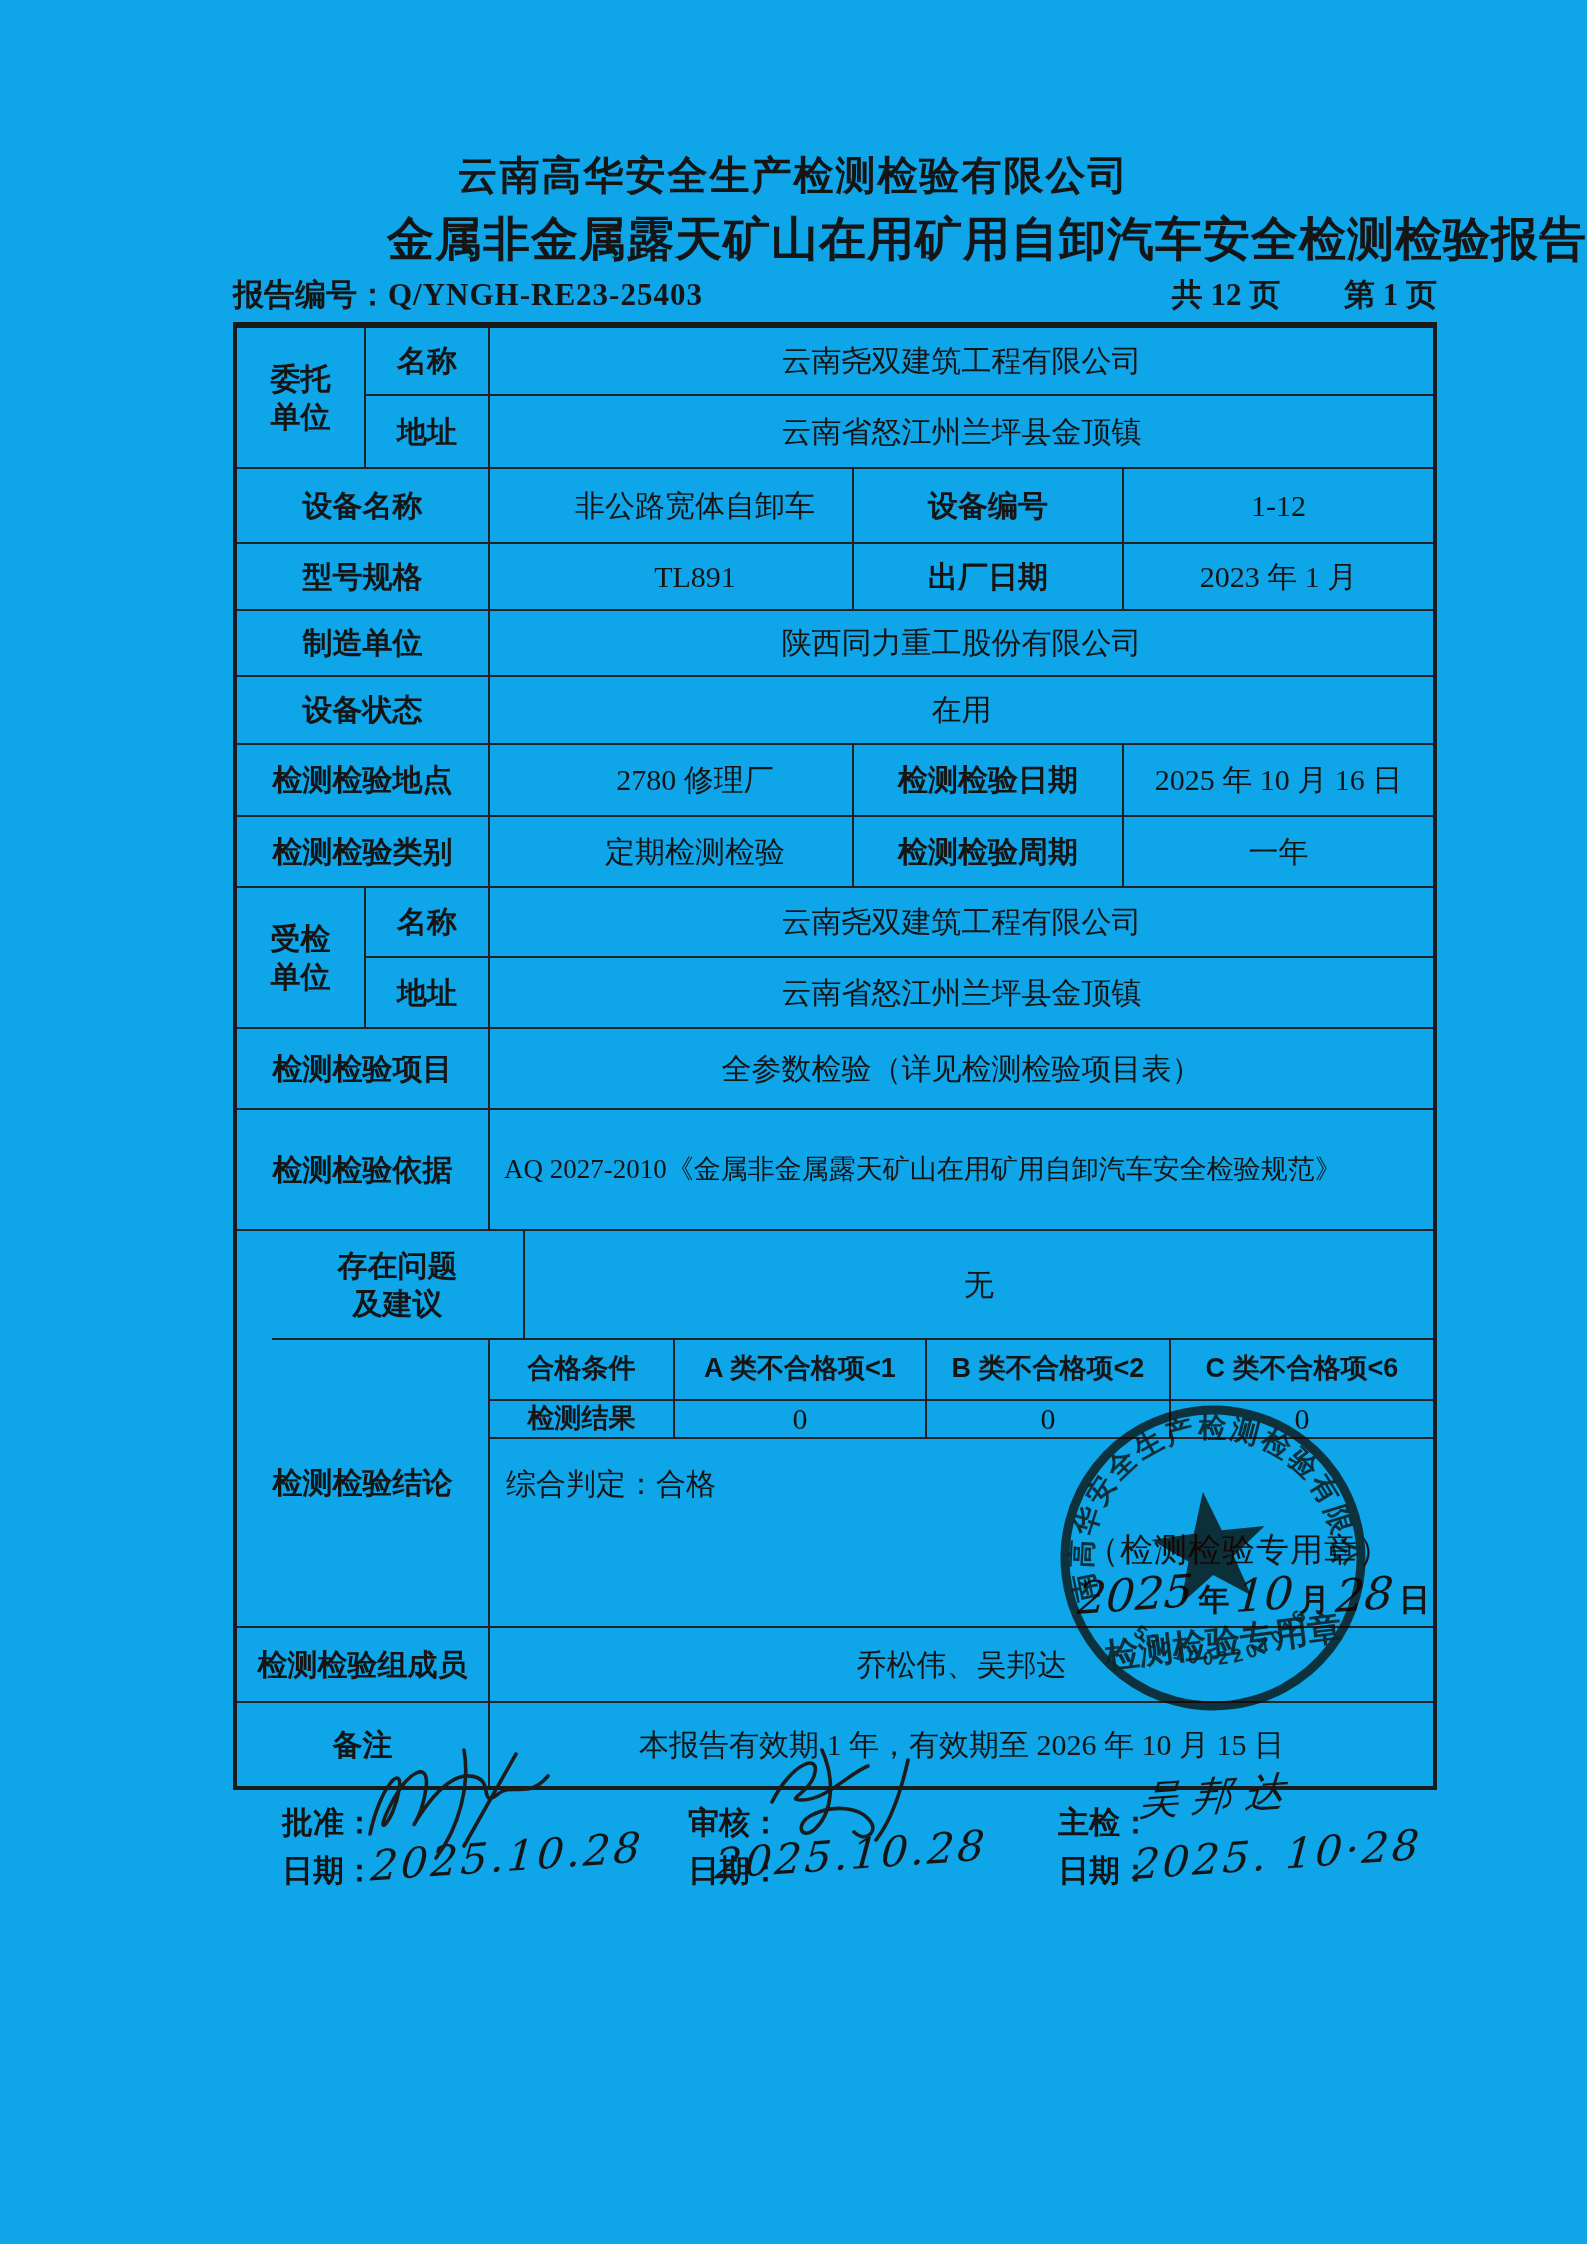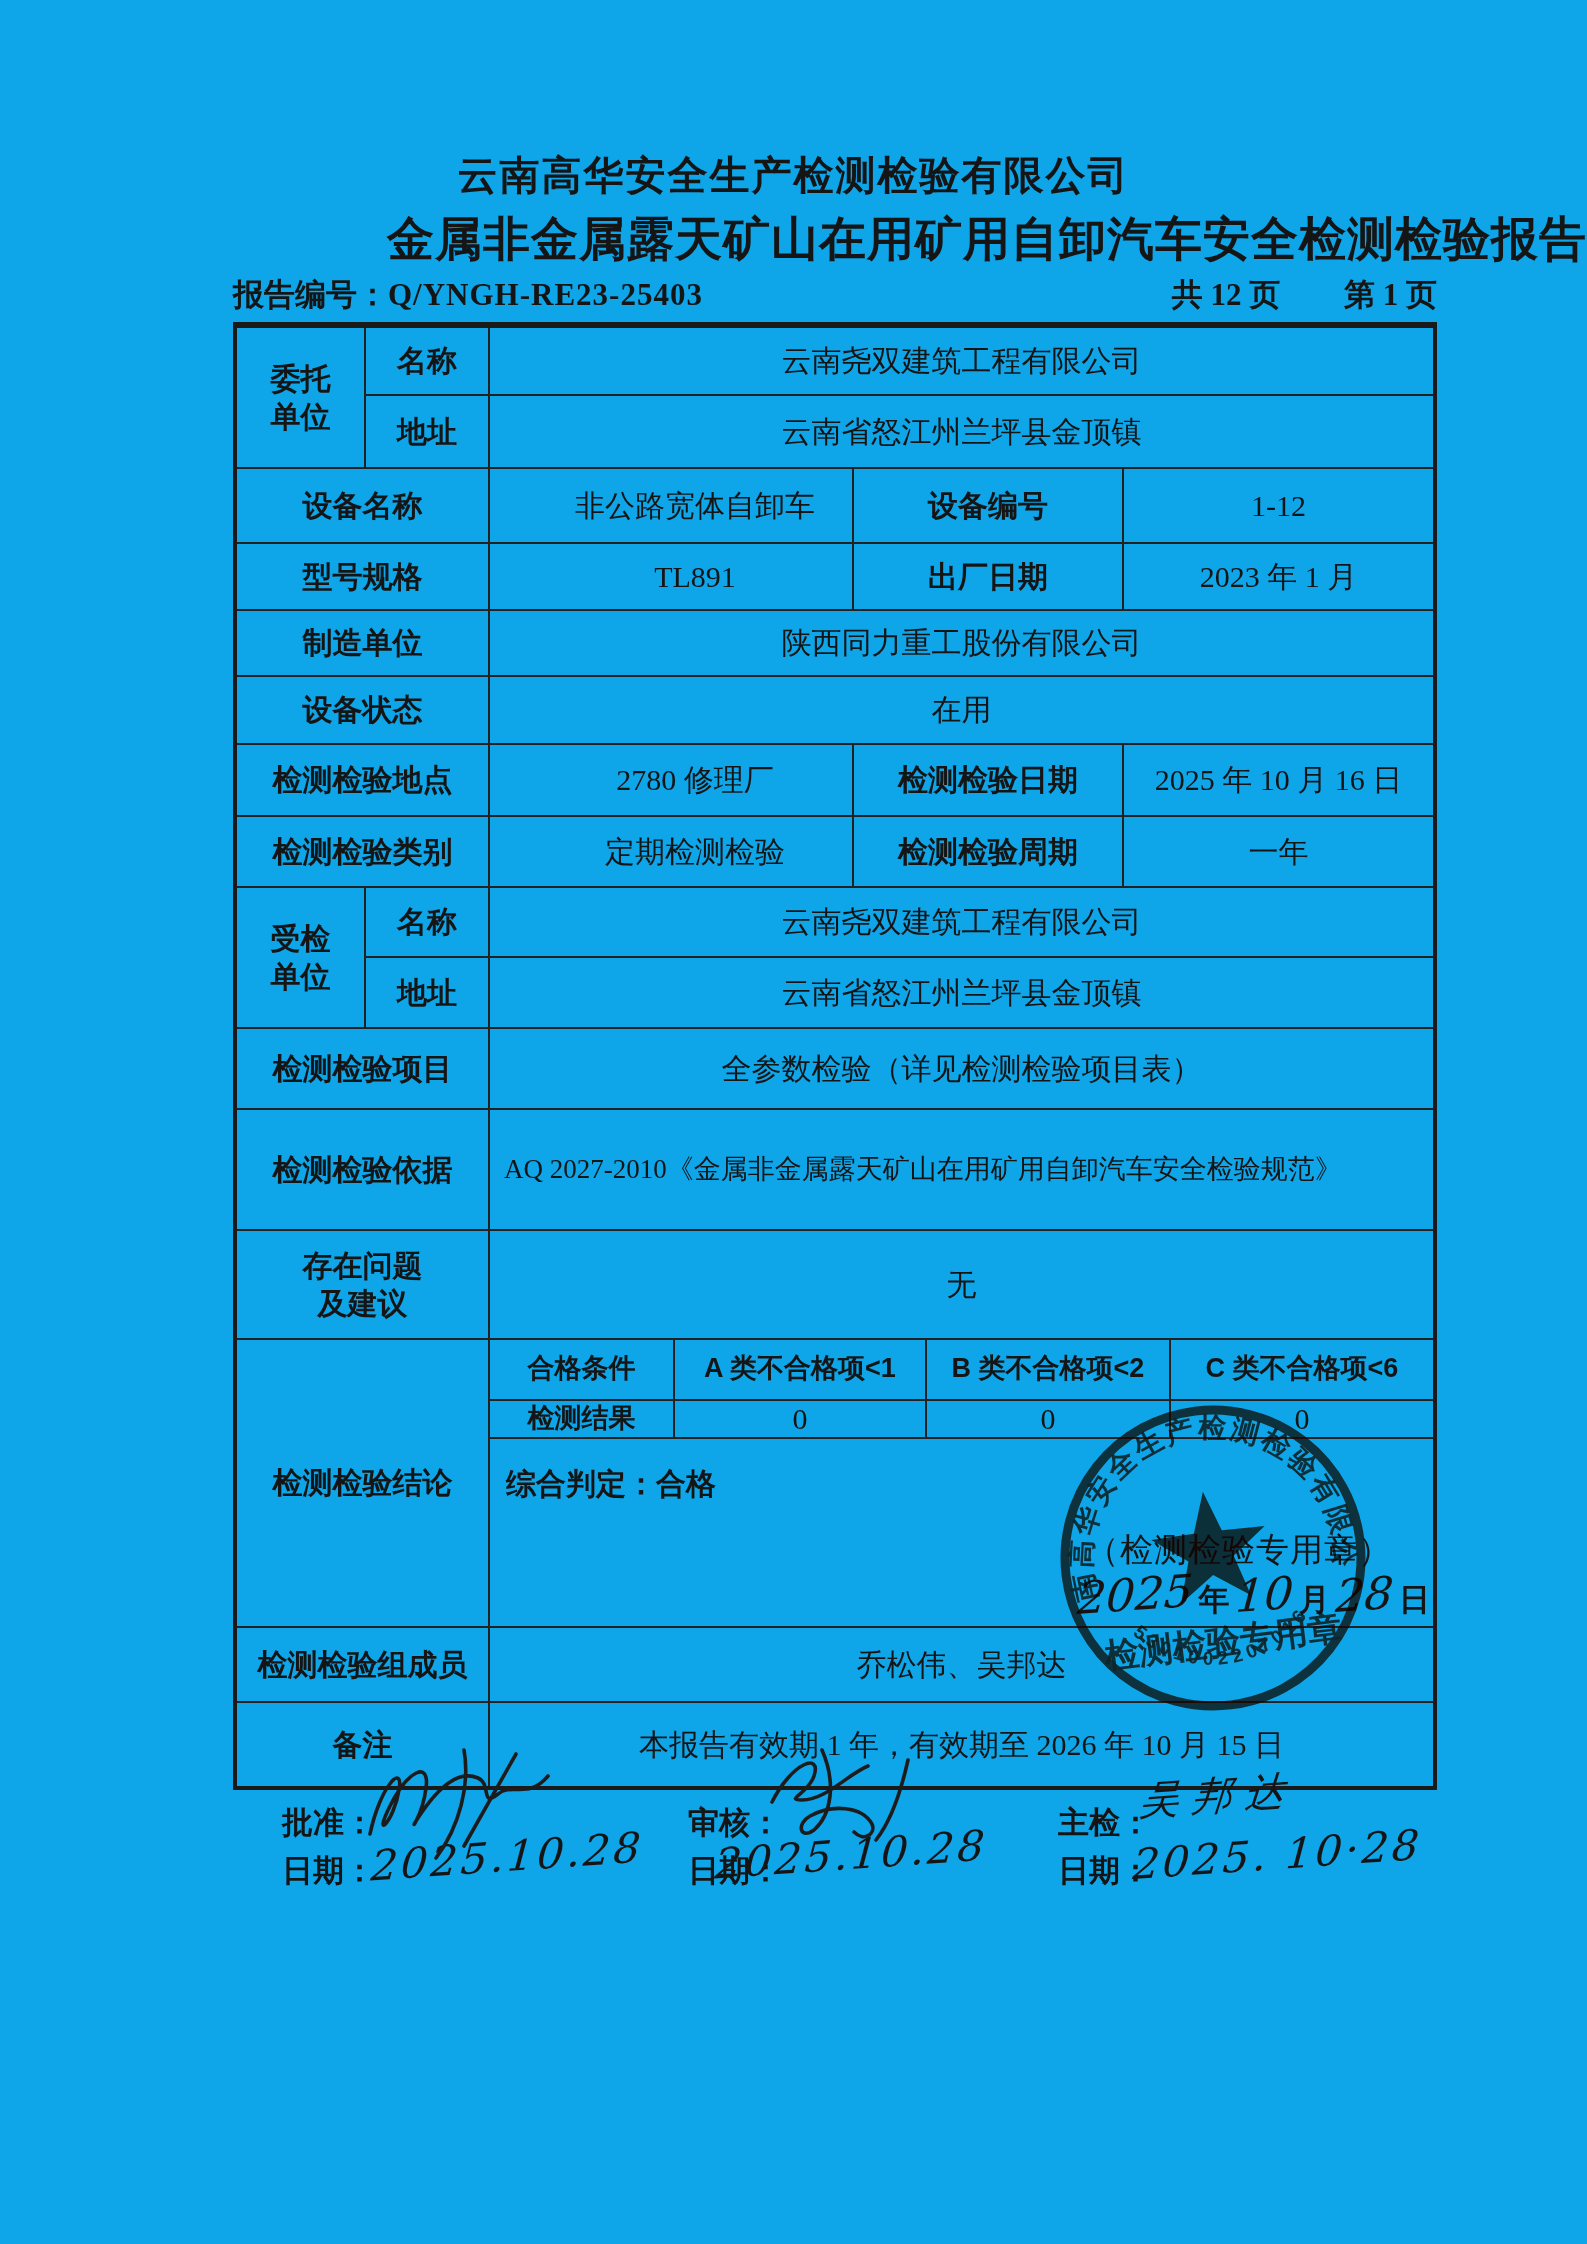--- a/index.html
+++ b/index.html
@@ -46,28 +46,28 @@
   .flex1 { flex:1; }
   .w129 { width:129px; flex:none; }
   .w124 { width:124px; flex:none; }
   .w253 { width:253px; flex:none; }
   .w364 { width:364px; flex:none;padding-left:48px; }
   .w270 { width:270px; flex:none; }
   .w185 { width:185px; flex:none; }
   .w252 { width:252px; flex:none; }
   .w244 { width:244px; flex:none; }
   .wrap2 { padding:0 26px; }
-  .col { flex-direction:column; justify-content:center; }
+  .col { flex-direction:column; justify-content:center;margin-left:35px; }
   .leftalign { justify-content:flex-start; text-align:left; padding-left:14px; padding-right:8px; }
   .basis-text { font-size:27px; letter-spacing:0; }
   .crit { font-size:27px; }
   .verdict-cell {
     align-items:flex-start; justify-content:flex-start;
     padding:26px 0 0 16px;
-    font-family:"Liberation Sans","DejaVu Sans",sans-serif; font-weight:700; font-size:30px;
+    font-family:"Liberation Sans","DejaVu Sans",sans-serif; font-weight:400; font-size:30px;
   }
   
   .stamp-wrap {
     position:absolute; left:1053px; top:1398px; width:320px; height:320px;
     transform:rotate(-7deg); mix-blend-mode:multiply; z-index:5;
   }
   .stamp-note {
     position:absolute; left:1086px; top:1528px; font-size:33px; letter-spacing:1px;
     color:#161616; z-index:3; white-space:nowrap;
   }

